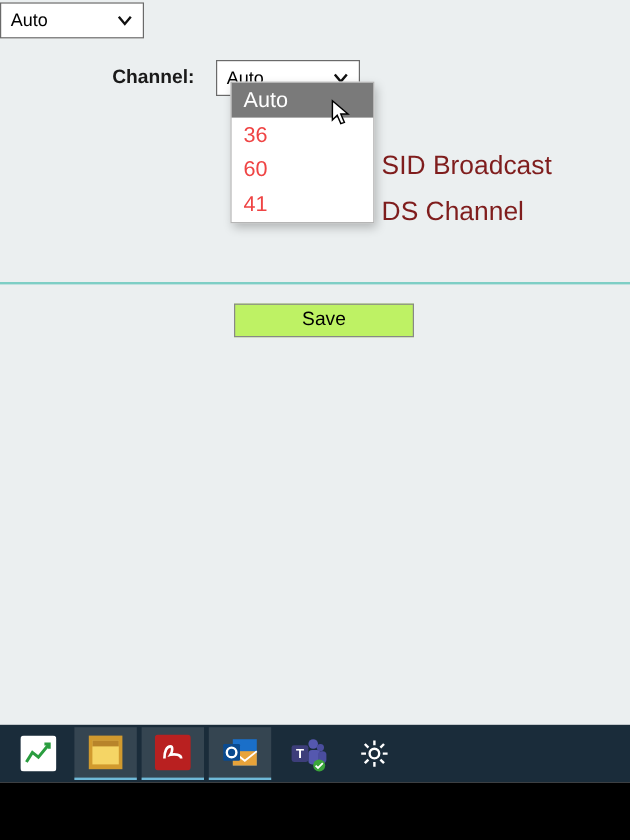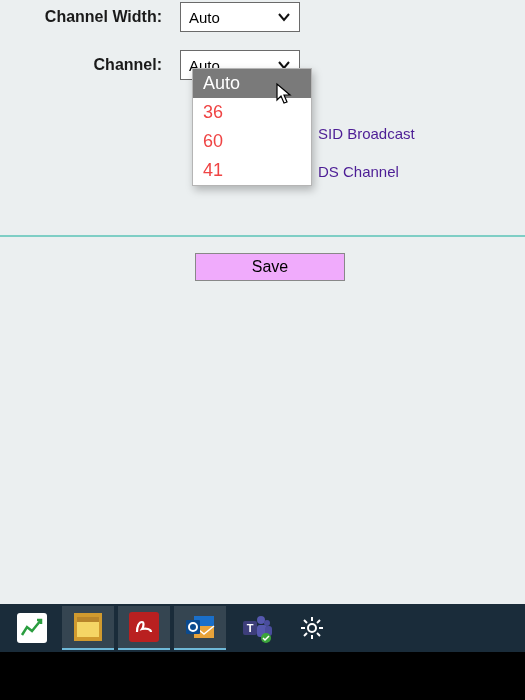--- a/index.html
+++ b/index.html
@@ -69,40 +69,40 @@
     .cursor {
       position: absolute;
       left: 275px;
       top: 82px;
       z-index: 20;
       pointer-events: none;
     }
     .side-text {
       position: absolute;
       left: 318px;
-      font-size: 15px;
-      color: #4c1d95;
+      font-size: 22px;
+      color: #7f1d1d;
     }
     .side1 { top: 125px; }
     .side2 { top: 163px; }
     .divider {
       position: absolute;
       left: 0;
       top: 235px;
       width: 525px;
       height: 2px;
       background: #7ecec5;
     }
     .save-btn {
       position: absolute;
       left: 195px;
       top: 253px;
       width: 150px;
       height: 28px;
-      background: #f0abfc;
+      background: #bef264;
       border: 1px solid #888;
       font-size: 16px;
       cursor: pointer;
       text-align: center;
       line-height: 26px;
     }
     .taskbar {
       position: absolute;
       left: 0;
       bottom: 48px;
@@ -132,21 +132,20 @@
       width: 525px;
       height: 48px;
       background: #000;
     }
   </style>
 </head>
 <body>
 
 <div class="form-area">
   <div class="form-row" style="margin-top:2px;">
-    <div class="form-label">Channel Width:</div>
     <div class="select-box">
       <span>Auto</span>
       <span class="chevron">
         <svg width="14" height="10" viewBox="0 0 14 10">
             <path d="M2 2 L7 8 L12 2" stroke="#111" stroke-width="2" fill="none"></path>
           </svg>
       </span>
     </div>
   </div>
   <div class="form-row">

